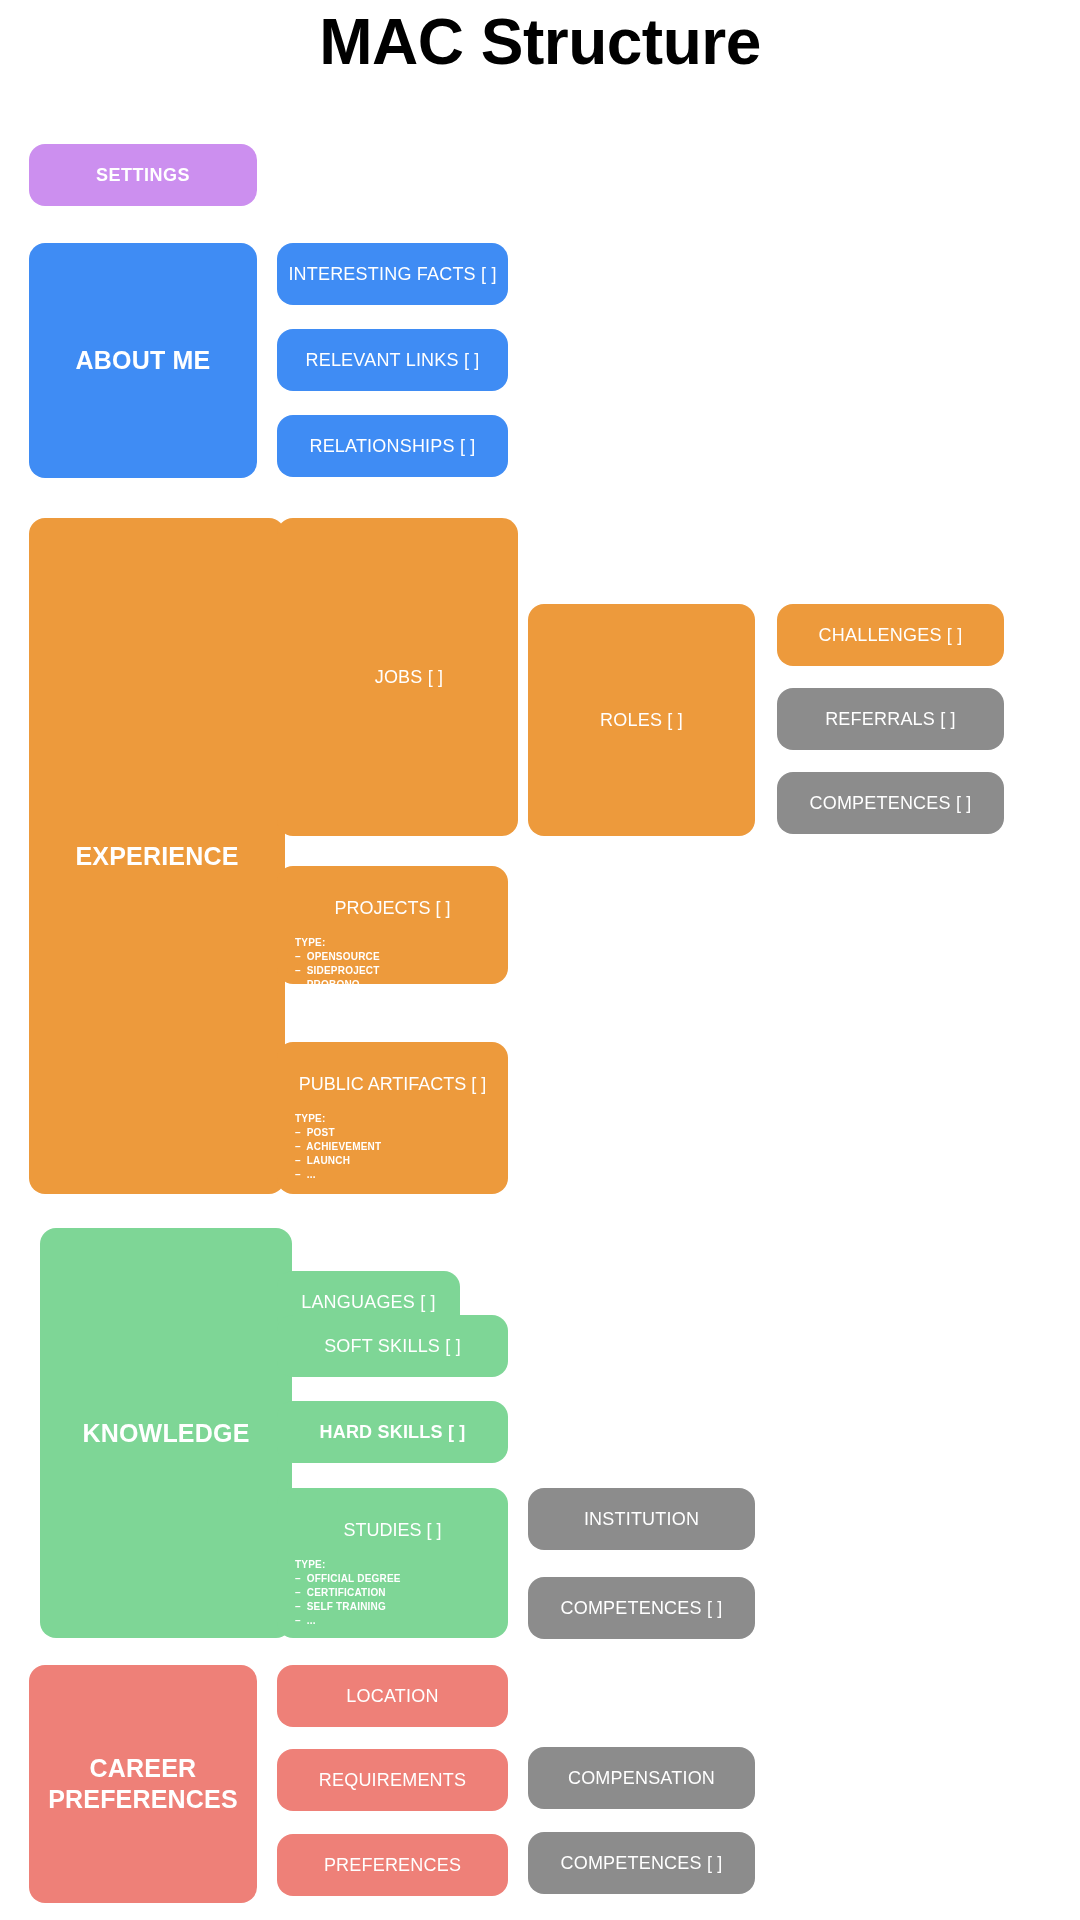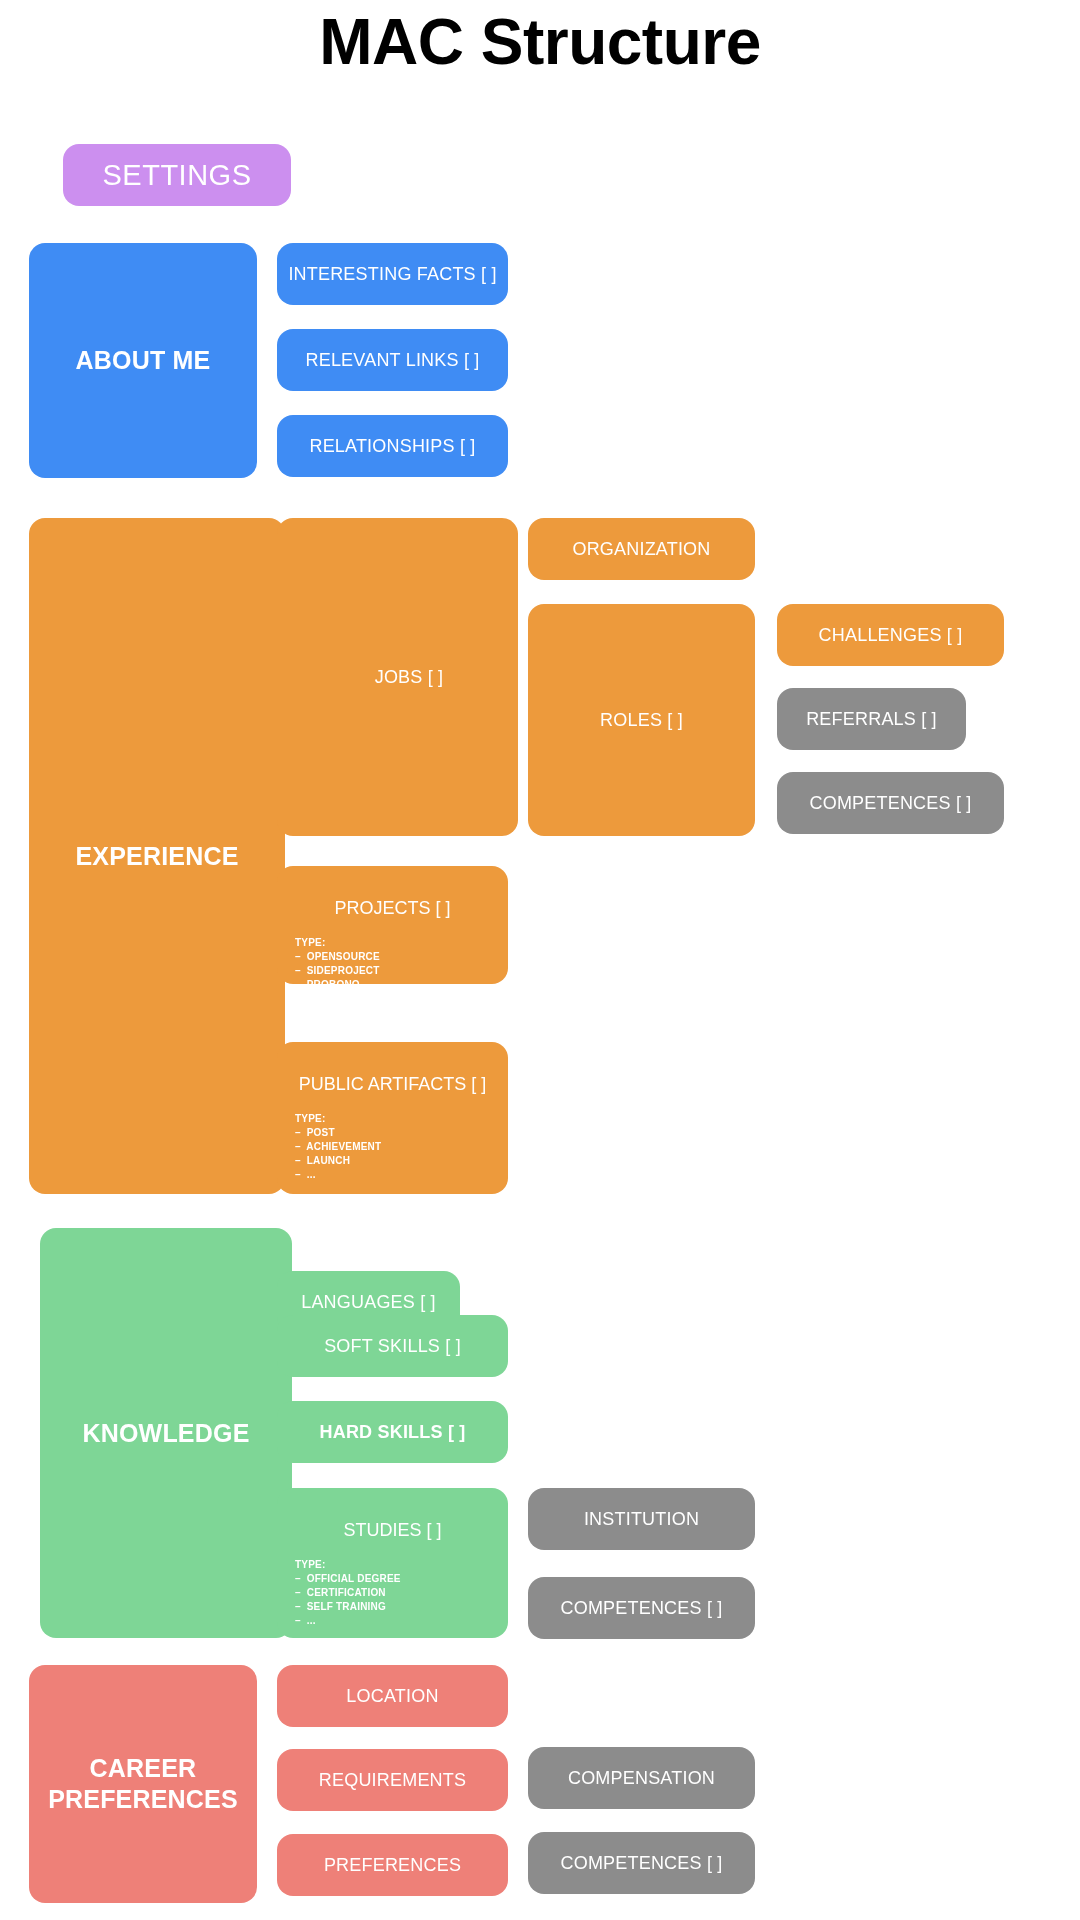--- a/index.html
+++ b/index.html
@@ -69,24 +69,23 @@
     line-height: 31px;
     letter-spacing: 0.2px;
   }
   .t-sub {
     font-size: 18px;
     font-weight: normal;
     line-height: 24px;
     letter-spacing: 0.2px;
   }
   .t-settings {
-    font-size: 29px;
-    font-weight: normal;
+    font-size: 18px;
+    font-weight: bold;
     letter-spacing: 0.5px;
-    margin-left: 34px;
   }
 
   
   .card.with-list {
     display: block;
     padding: 0;
   }
   .card.with-list .card-label {
     position: absolute;
     left: 0;
@@ -143,33 +142,30 @@
   </div>
 
   <div class="card c-orange t-section" style="left:29px; top:518px; width:256px; height:676px;">
     <span class="card-label">EXPERIENCE</span>
   </div>
 
   <div class="card c-orange t-sub" style="left:277px; top:518px; width:241px; height:318px;padding-left:23px;">
     <span class="card-label">JOBS [ ]</span>
   </div>
 
-  <div class="card c-orange t-sub" style="left:528px; top:518px; width:227px; height:62px;">
-    <span class="card-label">ORGANIZATION</span>
-  </div>
 
   <div class="card c-orange t-sub" style="left:528px; top:604px; width:227px; height:232px;">
     <span class="card-label">ROLES [ ]</span>
   </div>
 
   <div class="card c-orange t-sub" style="left:777px; top:604px; width:227px; height:62px;">
     <span class="card-label">CHALLENGES [ ]</span>
   </div>
 
-  <div class="card c-gray t-sub" style="left:777px; top:688px; width:189px; height:62px;">
+  <div class="card c-gray t-sub" style="left:777px; top:688px; width:227px; height:62px;">
     <span class="card-label">REFERRALS [ ]</span>
   </div>
 
   <div class="card c-gray t-sub" style="left:777px; top:772px; width:227px; height:62px;">
     <span class="card-label">COMPETENCES [ ]</span>
   </div>
 
   <div class="card c-orange with-list" style="left:277px; top:866px; width:231px; height:118px;">
     <span class="card-label">PROJECTS [ ]</span>
     <div class="type-block">

